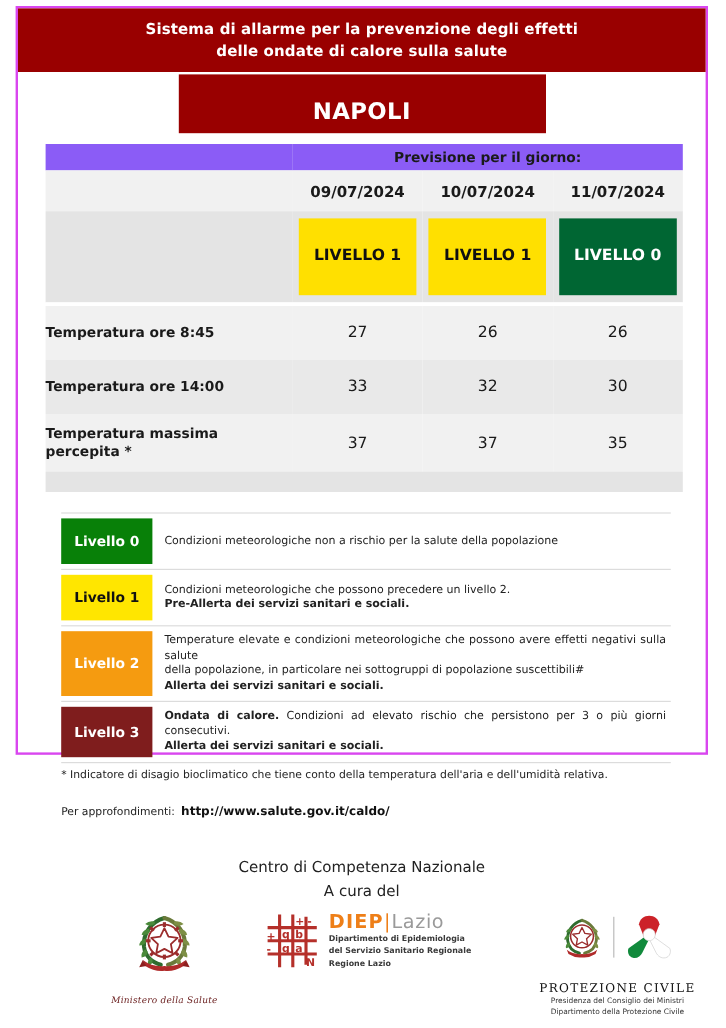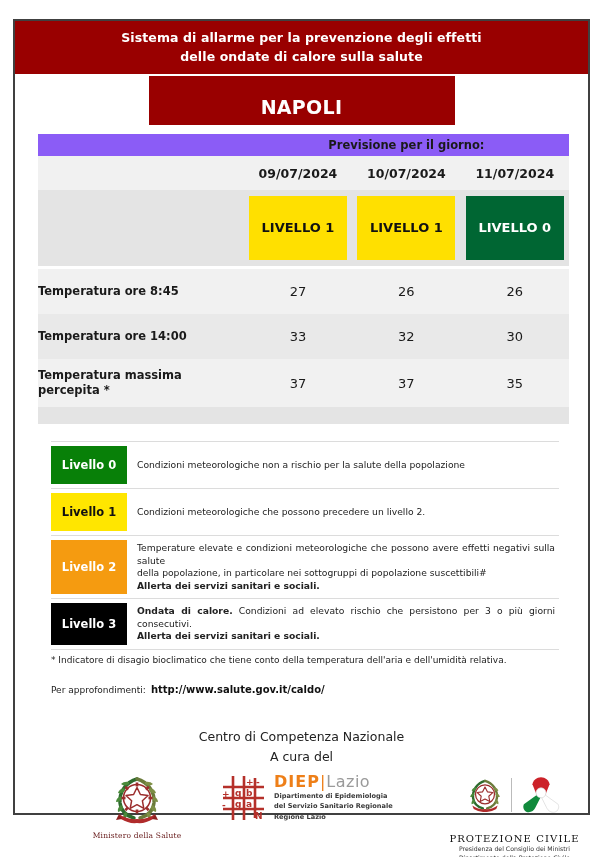--- a/index.html
+++ b/index.html
@@ -16,24 +16,24 @@
   .page {
     position: relative;
     width: 605px;
     height: 857px;
     overflow: hidden;
     background: #ffffff;
   }
   .frame {
     position: absolute;
     left: 13px;
-    top: 19px;
+    top: 5px;
     width: 577px;
-    height: 796px;
-    border: 2px solid #404040;
+    height: 624px;
+    border: 2px solid #d946ef;
     box-sizing: border-box;
     background: #ffffff;
   }
 
   
   .header-banner {
     position: absolute;
     left: 0;
     top: 0;
     width: 100%;
@@ -155,21 +155,21 @@
     display: flex;
     align-items: center;
     justify-content: center;
     font-size: 11.5px;
     font-weight: bold;
     margin: 4px 0;
   }
   .chip-0 { background: #088008; color: #ffffff; }
   .chip-1 { background: #ffe600; color: #111111; }
   .chip-2 { background: #f59b10; color: #ffffff; }
-  .chip-3 { background: #000000; color: #ffffff; }
+  .chip-3 { background: #7f1d1d; color: #ffffff; }
   .legend-text {
     flex: 1 1 auto;
     padding: 6px 4px 6px 10px;
     font-size: 9.2px;
     line-height: 12.5px;
     color: #222222;
     display: flex;
     flex-direction: column;
     justify-content: center;
     text-align: justify;
@@ -221,23 +221,24 @@
   .logo {
     position: absolute;
     top: 0;
   }
   .logo-salute { left: 52px; width: 140px; text-align: center; }
   .logo-diep   { left: 205px; width: 185px; }
   .logo-pc     { left: 432px; width: 135px; }
 
   .emblem-cap {
     font-family: "DejaVu Serif", "Liberation Serif", serif;
+    font-style: italic;
     font-size: 7.5px;
     color: #6b2020;
-    margin-top: 2px;
+    margin-top: 14px;
     letter-spacing: 0.2px;
   }
   .diep-word {
     font-size: 16px;
     font-weight: bold;
     letter-spacing: 1px;
     line-height: 17px;
   }
   .diep-d { color: #ee7f18; }
   .diep-bar { color: #ee7f18; font-weight: normal; }
@@ -352,20 +353,21 @@
         <div class="legend-chip chip-0">Livello 0</div>
         <div class="legend-text">
           <div>Condizioni meteorologiche non a rischio per la salute della popolazione</div>
         </div>
       </div>
 
       <div class="legend-row">
         <div class="legend-chip chip-1">Livello 1</div>
         <div class="legend-text">
           <div>Condizioni meteorologiche che possono precedere un livello 2.</div>
+          <div class="bold">Pre-Allerta dei servizi sanitari e sociali.</div>
         </div>
       </div>
 
       <div class="legend-row">
         <div class="legend-chip chip-2">Livello 2</div>
         <div class="legend-text">
           <div class="just">Temperature elevate e condizioni meteorologiche che possono avere effetti negativi sulla salute</div>
           <div>della popolazione, in particolare nei sottogruppi di popolazione suscettibili#</div>
           <div class="bold">Allerta dei servizi sanitari e sociali.</div>
         </div>

